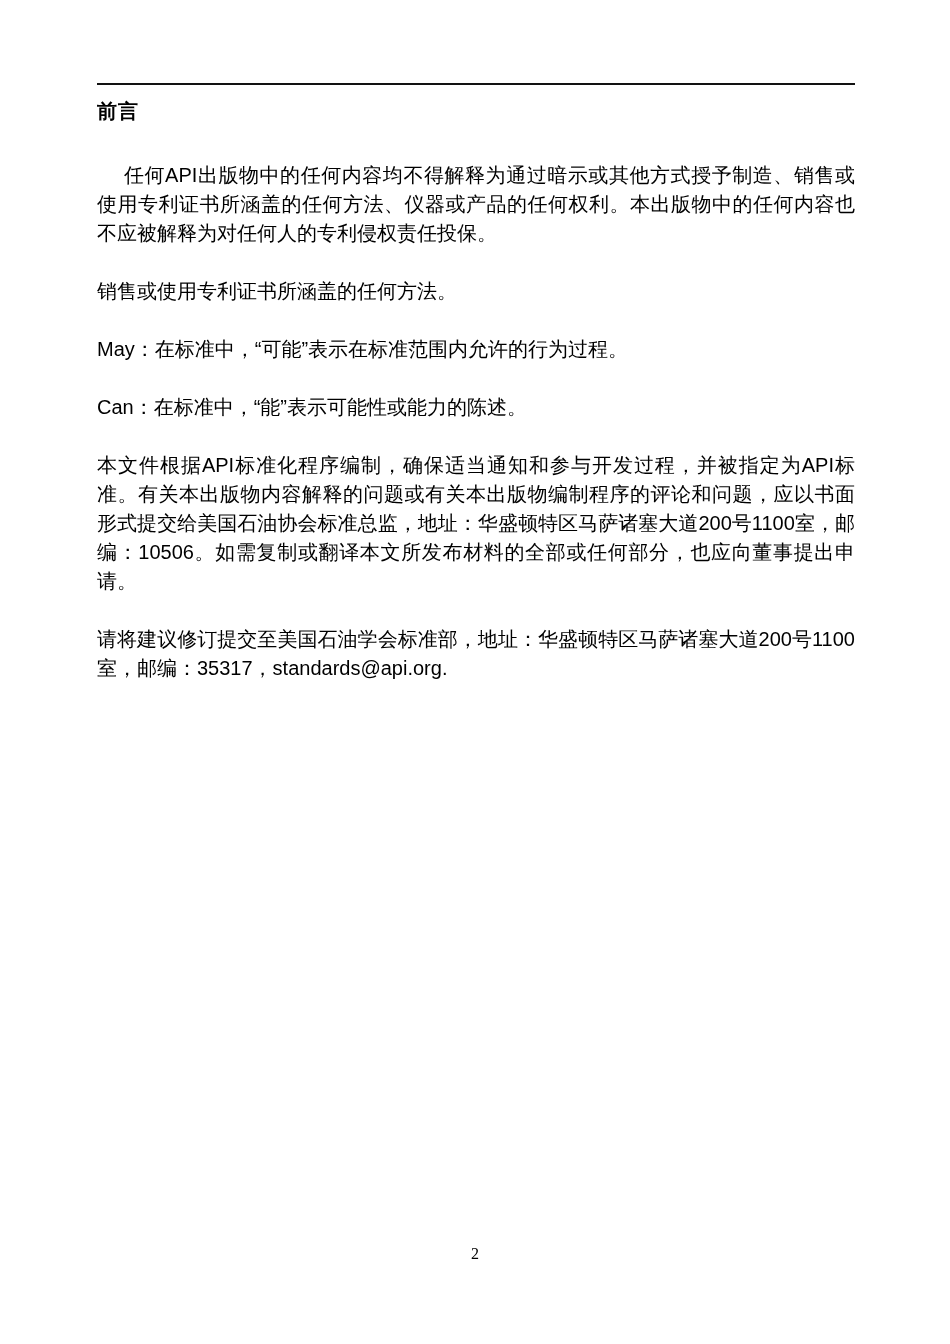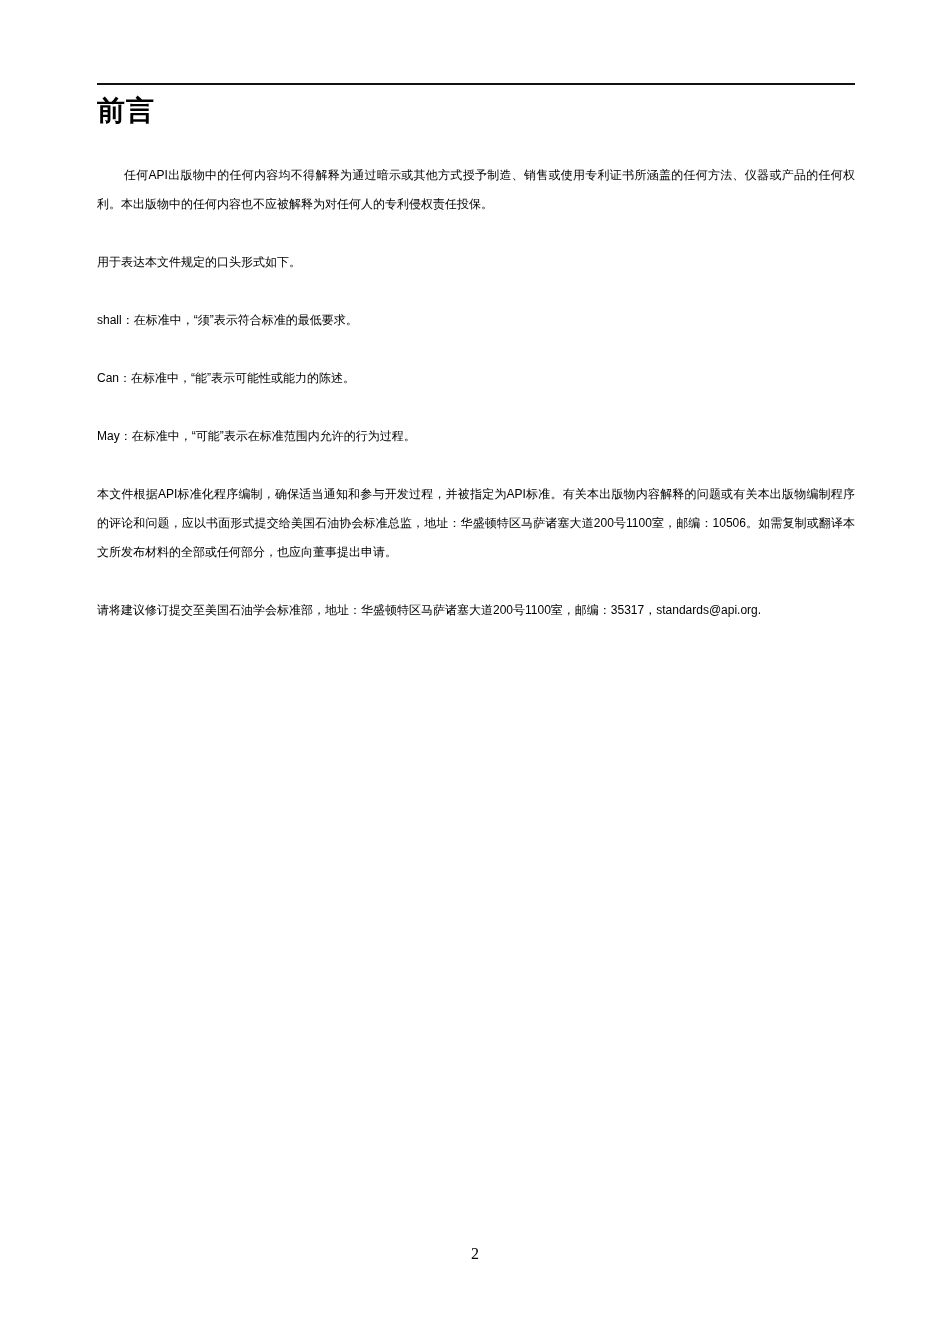--- a/index.html
+++ b/index.html
@@ -23,29 +23,29 @@
   }
   .content {
     padding: 83px 95px 0 97px;
   }
   .header-rule {
     height: 0;
     border-top: 2px solid #121212;
     margin: 0 0 13px 0;
   }
   .doc-heading {
-    font-size: 28px;
+    font-size: 20px;
     font-weight: bold;
     line-height: 26px;
     letter-spacing: 1px;
     margin: 13px 0 37px 0;
     font-family: Liberation Serif, serif;
   }
   .para {
-    font-size: 12px;
+    font-size: 20px;
     line-height: 29px;
     margin: 29px 0;
     text-align: justify;
     text-justify: inter-ideograph;
     word-break: break-all;
     overflow-wrap: break-word;
   }
   .para.first-indent {
     text-indent: 27px;
   }
@@ -66,28 +66,27 @@
 
 <div class="page">
   <div class="content">
 
     <div class="header-rule"></div>
 
     <h1 class="doc-heading">前言</h1>
 
     <p class="para first-indent">任何API出版物中的任何内容均不得解释为通过暗示或其他方式授予制造、销售或使用专利证书所涵盖的任何方法、仪器或产品的任何权利。本出版物中的任何内容也不应被解释为对任何人的专利侵权责任投保。</p>
 
-    <p class="para">用于表达本文件规定的口头形式如下。</p>
-
-    <p class="para">shall：在标准中，“须”表示符合标准的最低要求。</p>
+    <p class="para">销售或使用专利证书所涵盖的任何方法。</p>
 
 
-    <p class="para">Can：在标准中，“能”表示可能性或能力的陈述。</p>
 
     <p class="para">May：在标准中，“可能”表示在标准范围内允许的行为过程。</p>
+
+    <p class="para">Can：在标准中，“能”表示可能性或能力的陈述。</p>
 
     <p class="para">本文件根据API标准化程序编制，确保适当通知和参与开发过程，并被指定为API标准。有关本出版物内容解释的问题或有关本出版物编制程序的评论和问题，应以书面形式提交给美国石油协会标准总监，地址：华盛顿特区马萨诸塞大道200号1100室，邮编：10506。如需复制或翻译本文所发布材料的全部或任何部分，也应向董事提出申请。</p>
 
 
     <p class="para">请将建议修订提交至美国石油学会标准部，地址：华盛顿特区马萨诸塞大道200号1100室，邮编：35317，standards@api.org.</p>
 
   </div>
 
   <div class="page-number">2</div>
 </div>

